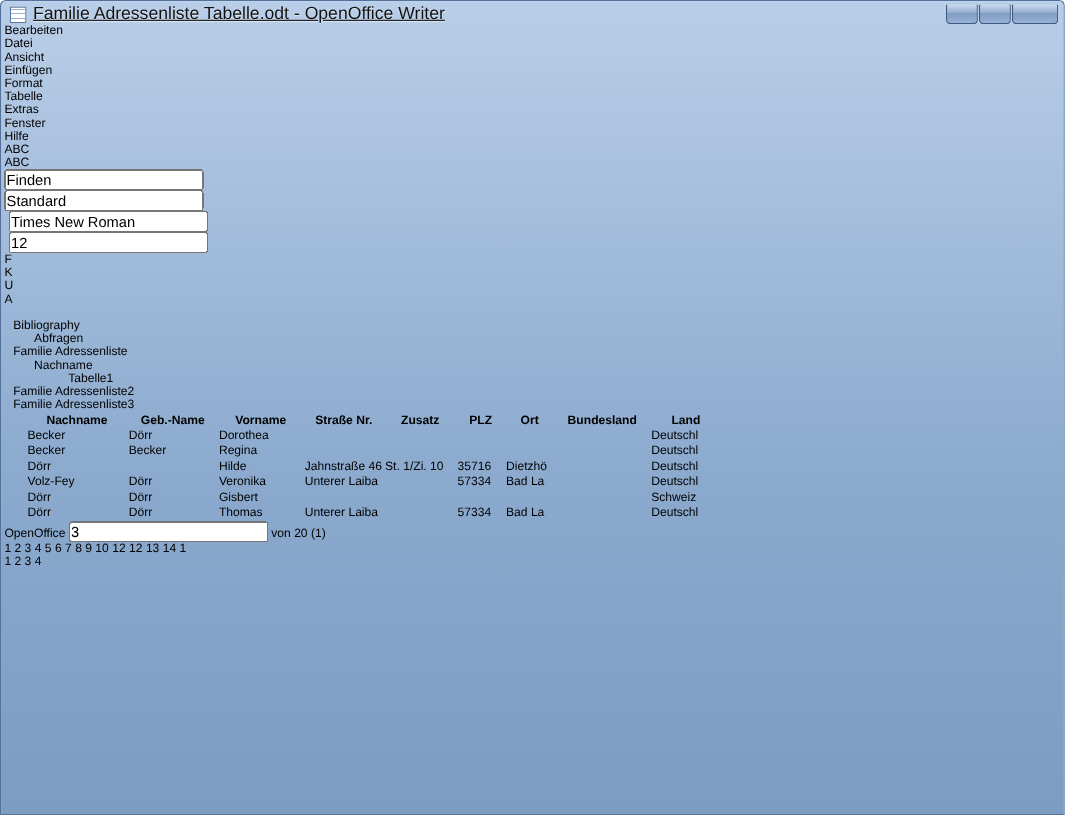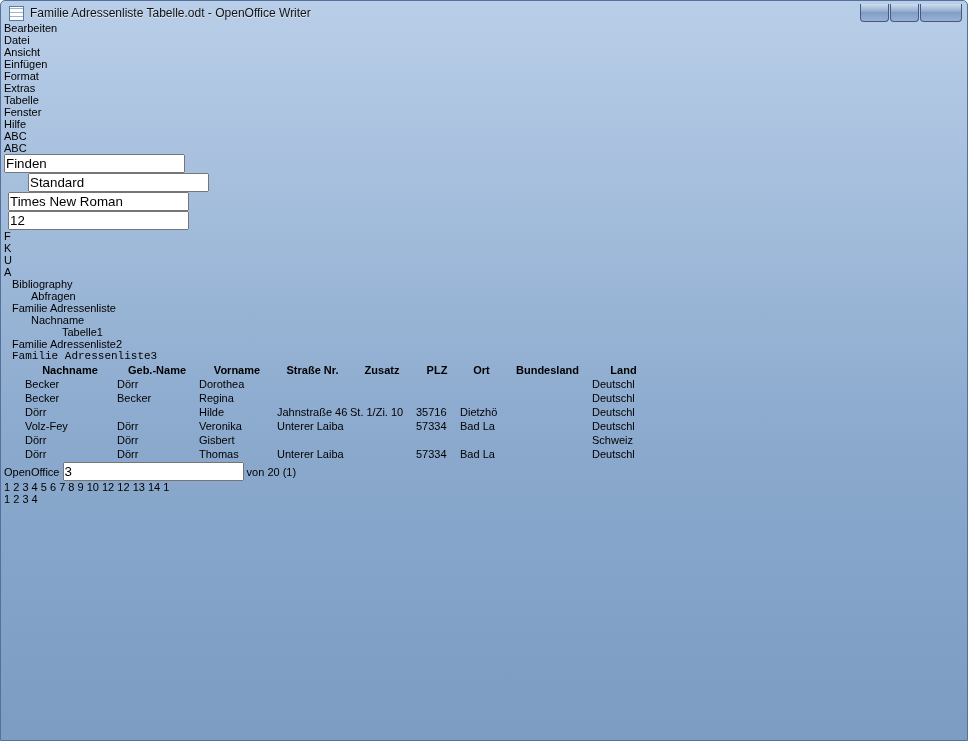--- a/index.html
+++ b/index.html
@@ -5,21 +5,21 @@
 *{margin:0;padding:0;box-sizing:border-box;}
 html,body{width:968px;height:741px;overflow:hidden;}
 body{font-family:"Liberation Sans",sans-serif;font-size:11px;color:#000;}
 
 
 .window{width:968px;height:741px;padding:3px;display:flex;flex-direction:column;
  background:linear-gradient(180deg,#b9cee8,#8aa9cd 60%,#7c9cc2);border:1px solid #53719b;border-radius:5px 5px 0 0;}
 .titlebar{height:25px;display:flex;align-items:center;gap:6px;padding:0 2px 0 5px;}
 .appicon{width:15px;height:15px;background:#fff;border:1px solid #5a7aa2;flex:none;
  background-image:repeating-linear-gradient(0deg,transparent 0 3px,#9ab4d2 3px 4px);}
-.titletext{flex:1;font-size:12px;color:#111;text-shadow:0 1px 0 rgba(255,255,255,.55);white-space:nowrap;overflow:hidden;}
+.titletext{flex:1;font-size:16px;color:#111;text-shadow:0 1px 0 rgba(255,255,255,.55);white-space:nowrap;overflow:hidden;text-decoration:underline;}
 .winbtns{display:flex;align-self:flex-start;}
 .winbtn{width:29px;height:18px;margin-left:1px;display:flex;align-items:center;justify-content:center;
  color:#fff;font-size:10px;border:1px solid #44597e;border-top:none;border-radius:0 0 4px 4px;
  background:linear-gradient(#cddcf0,#93acce 45%,#7e9cc4 46%,#98b2d4);text-shadow:0 1px 1px #333;}
 .winbtn.close{width:42px;background:linear-gradient(#f0b6ae,#d express 0;}
 .winbtn.close{width:42px;background:linear-gradient(#efb0a6,#d25b4b 45%,#bc3626 46%,#d96b57);}
 .btn-min::before{content:"—";font-size:9px;}
 .btn-max::before{content:"□";font-size:11px;}
 .btn-close::before{content:"×";font-size:13px;font-weight:bold;}
 
@@ -239,22 +239,22 @@
   </div>
 
   <div class="app">
 
     <div class="menubar">
       <div class="menu-item">Bearbeiten</div>
       <div class="menu-item">Datei</div>
       <div class="menu-item">Ansicht</div>
       <div class="menu-item">Einfügen</div>
       <div class="menu-item">Format</div>
+      <div class="menu-item">Tabelle</div>
       <div class="menu-item">Extras</div>
-      <div class="menu-item">Tabelle</div>
       <div class="menu-item">Fenster</div>
       <div class="menu-item">Hilfe</div>
       <div class="menuspacer"></div>
       <div class="menu-close"></div>
     </div>
 
     <div class="tb tb1">
       <div class="grip"></div>
       <div class="ico"><span class="i-page"></span></div>
       <div class="dd"></div>
@@ -302,21 +302,21 @@
         <div class="grip"></div>
         <div class="combo" style="width:100px;">
           <input value="Finden" style="">
           <div class="ca"></div>
         </div>
       </div>
     </div>
 
     <div class="tb tb2">
       <div class="grip"></div>
-      <div class="combo" style="width:152px;margin-left:24px;">
+      <div class="combo" style="width:152px;">
         <input value="Standard" style="">
         <div class="ca"></div>
       </div>
       <div class="combo" style="width:138px;margin-left:4px;">
         <input value="Times New Roman" style="">
         <div class="ca"></div>
       </div>
       <div class="combo" style="width:46px;margin-left:4px;">
         <input value="12" style="">
         <div class="ca"></div>
@@ -372,21 +372,21 @@
           <div class="ico"><span class="i-page"></span><span class="g g-dtt"></span></div>
           <div class="ico"><span class="i-sheets"></span></div>
           <div class="ico"><span class="g g-mm"></span></div>
           <div class="ico"><span class="i-db"></span></div>
           <div class="sep"></div>
           <div class="ico pressed"><span class="i-dbview"></span></div>
         </div>
 
         <div class="dsrow">
           <div class="tree">
-            <div class="titem" style="padding-left:8px;">
+            <div class="titem" style="padding-left:8px;margin-top:12px;">
               <span class="texp plus"></span>
               <span class="i-db"></span>
               <span class="tlabel">Bibliography</span>
             </div>
             <div class="titem" style="padding-left:27px;">
               <span class="texp plus"></span>
               <span class="i-sheets"></span>
               <span class="tlabel">Abfragen</span>
             </div>
             <div class="titem" style="padding-left:8px;">
@@ -401,21 +401,21 @@
             </div>
             <div class="titem" style="padding-left:58px;">
               <span class="i-tbl"></span>
               <span class="tlabel b sel">Tabelle1</span>
             </div>
             <div class="titem" style="padding-left:8px;">
               <span class="texp plus"></span>
               <span class="i-db"></span>
               <span class="tlabel">Familie Adressenliste2</span>
             </div>
-            <div class="titem" style="padding-left:8px;font-family:Liberation Mono, monospace;">
+            <div class="titem" style="padding-left:8px;">
               <span class="texp plus"></span>
               <span class="i-db"></span>
               <span class="tlabel">Familie Adressenliste3</span>
             </div>
           </div>
           <div class="splitv"></div>
           <div class="tablewrap">
             <div class="gridarea">
               <table class="ds">
                 <colgroup>

